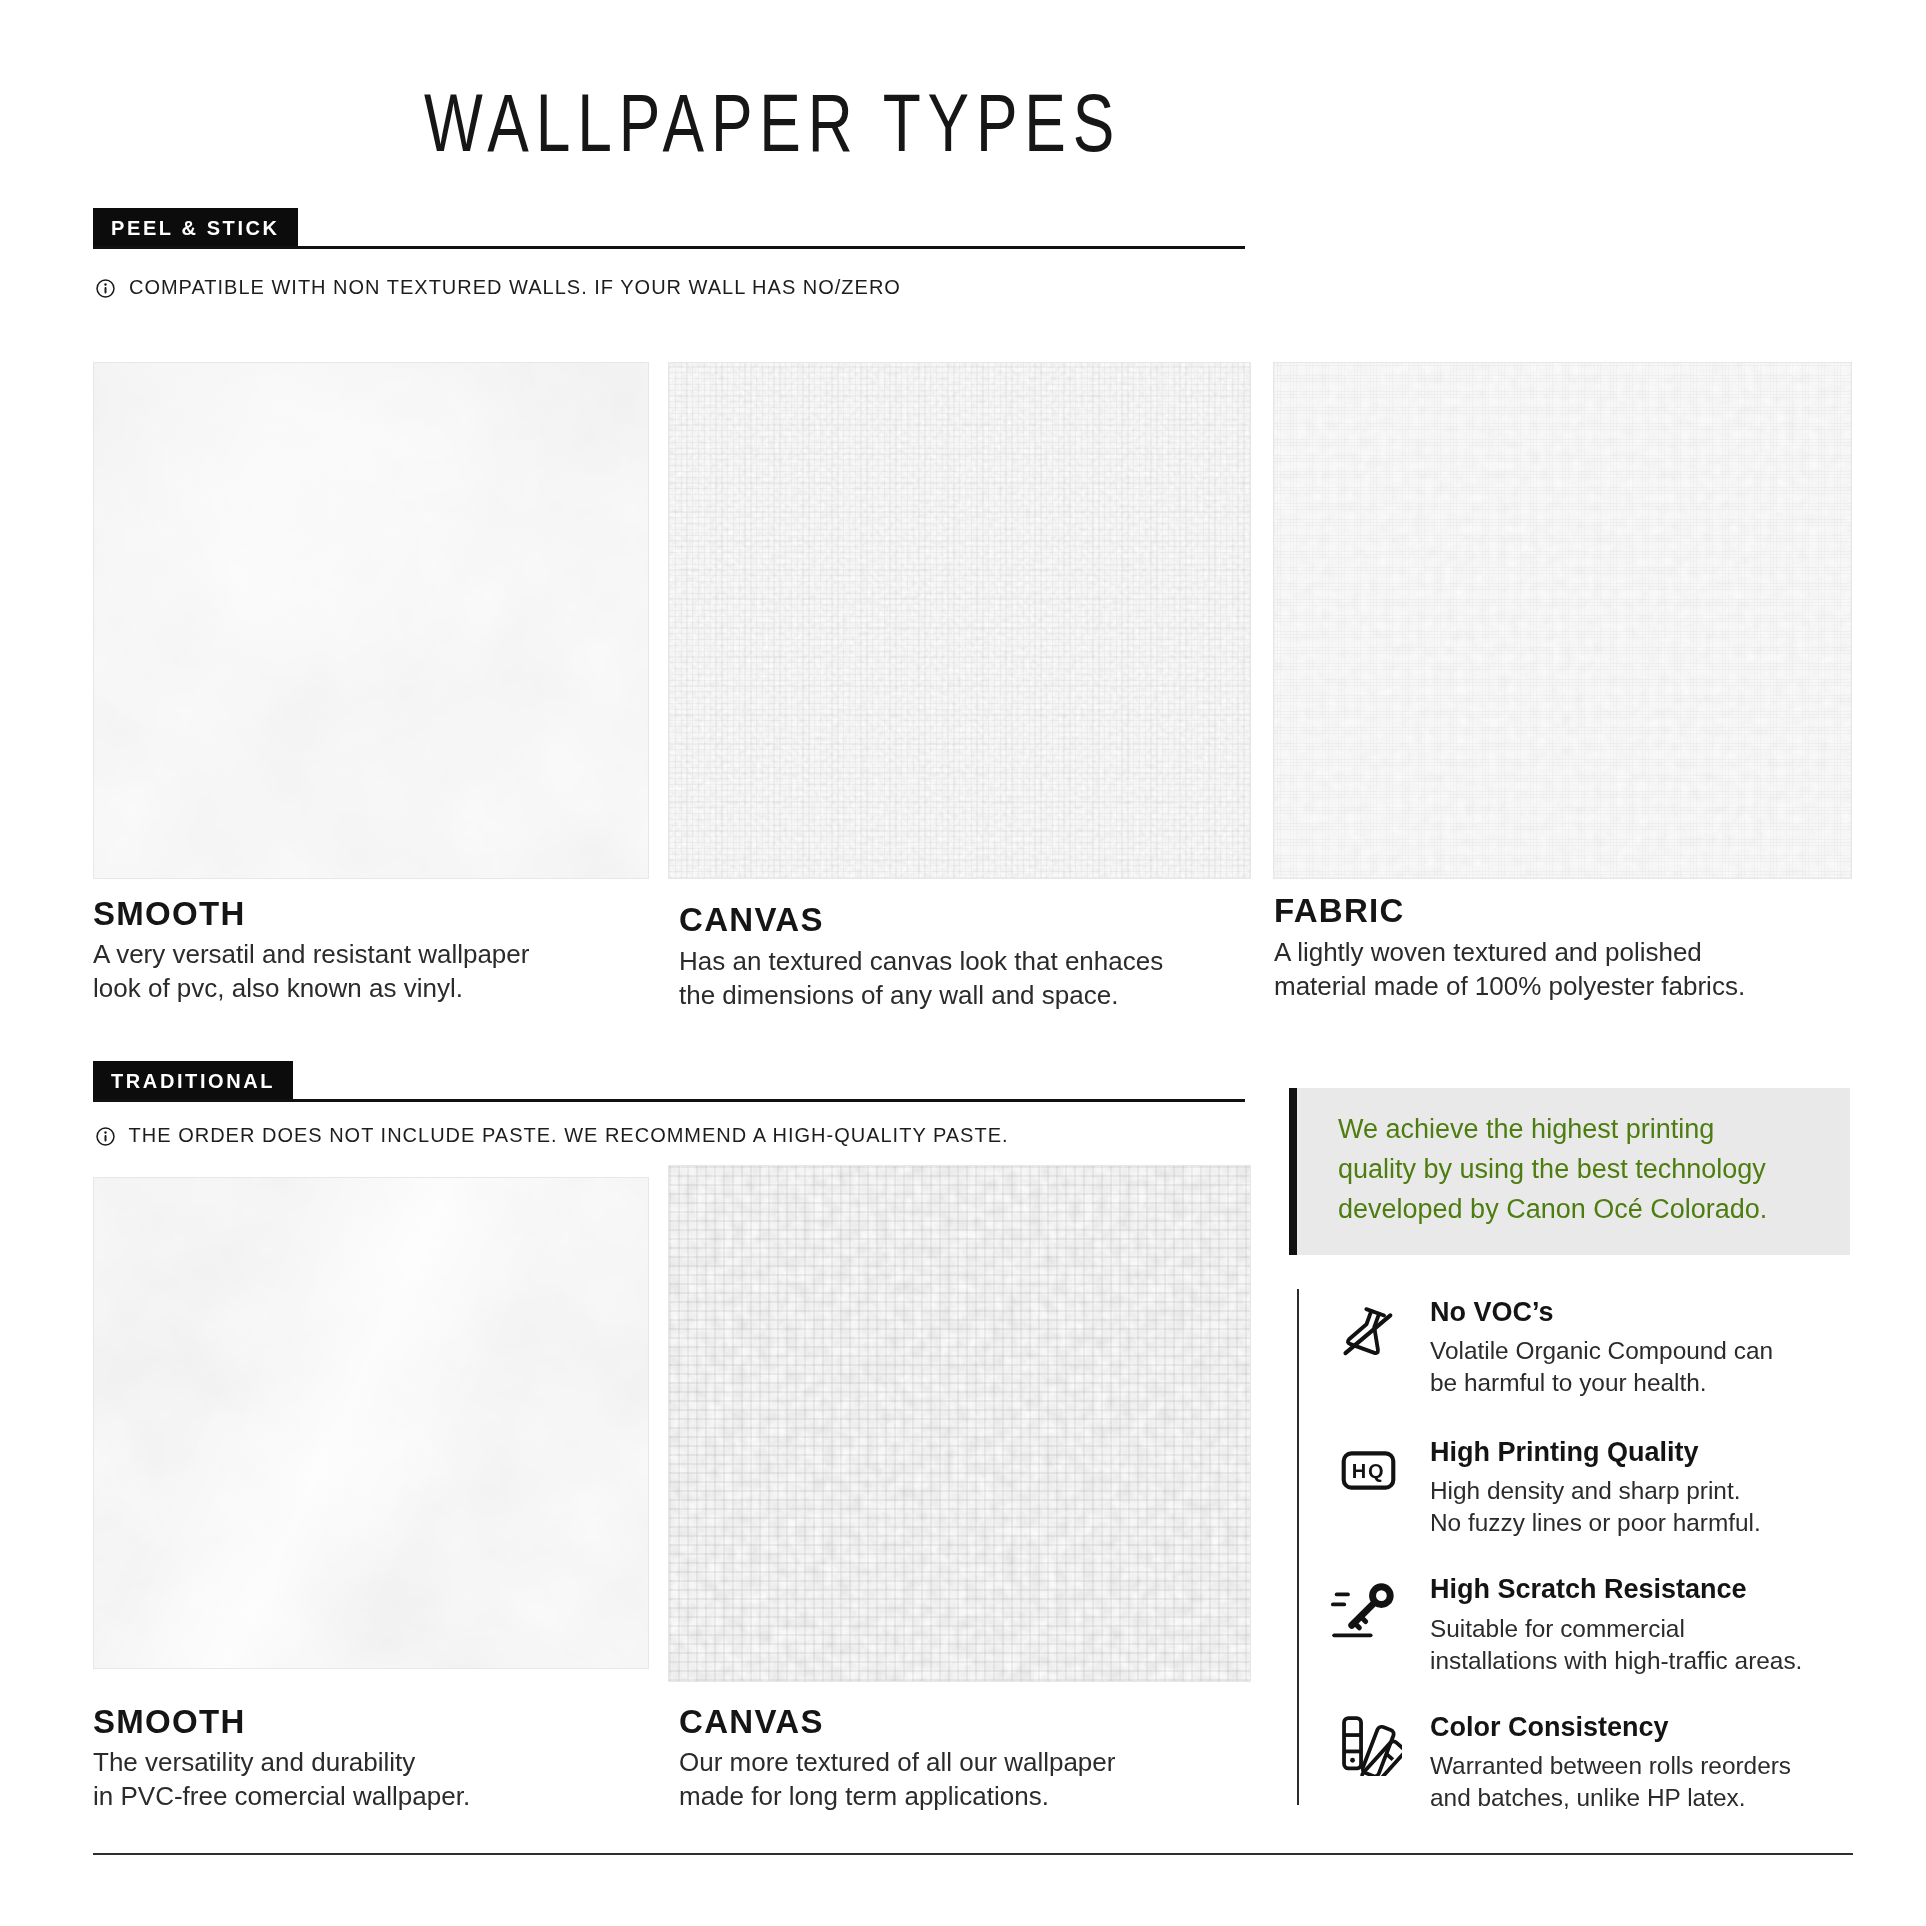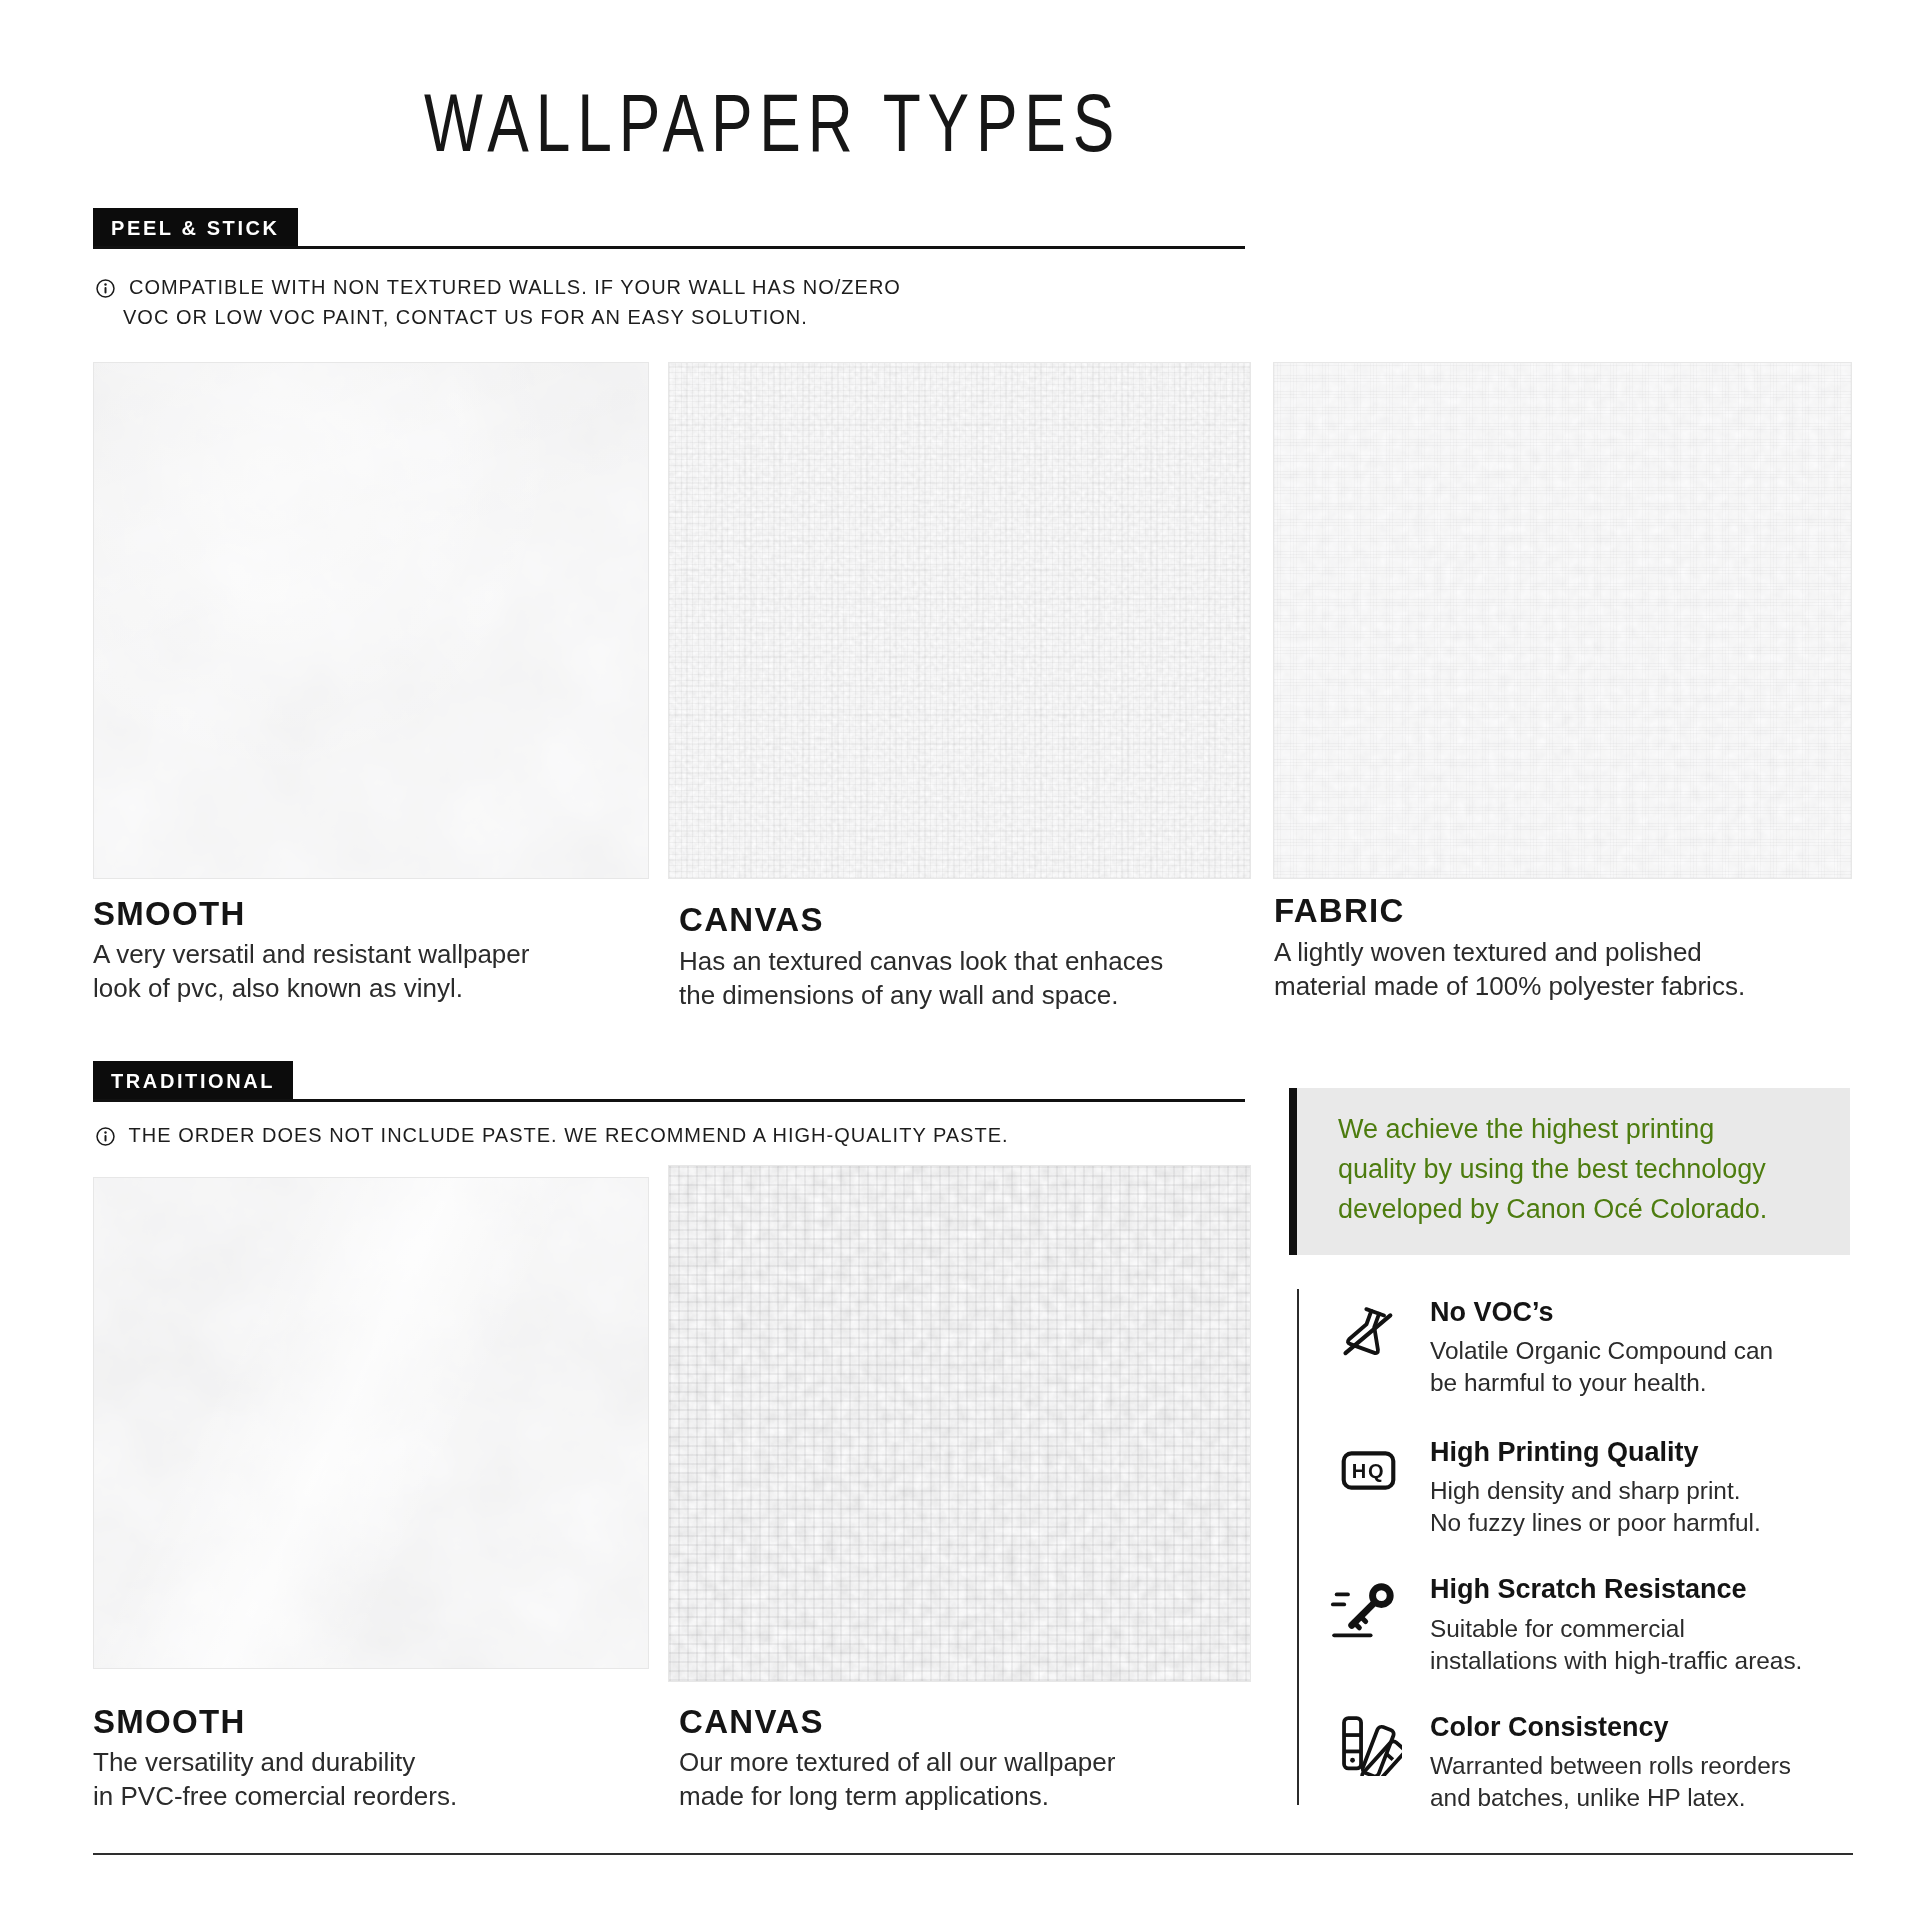--- a/index.html
+++ b/index.html
@@ -188,23 +188,20 @@
   <span class="note-line">
     <span class="info-ic">
       <svg viewBox="0 0 36 36">
           <circle cx="18" cy="18" r="14.5" fill="none" stroke="#1a1a1a" stroke-width="2.6"></circle>
           <circle cx="18" cy="11.2" r="2.1" fill="#1a1a1a"></circle>
           <rect x="16.3" y="15.5" width="3.4" height="11" rx="1.6" fill="#1a1a1a"></rect>
         </svg>
     </span>
     <span>COMPATIBLE WITH NON TEXTURED WALLS. IF YOUR WALL HAS NO/ZERO</span>
   </span>
-  <span class="note-line indent">
-    <span>VOC OR LOW VOC PAINT, CONTACT US FOR AN EASY SOLUTION.</span>
-  </span>
 </div>
 
 <div class="tex" id="tex-ps-smooth">
   <svg class="fill" aria-hidden="true" viewBox="0 0 864 804" width="555" height="516">
       <rect width="100%" height="100%" filter="url(#fSmoothA)"></rect>
     </svg>
   <div class="weave"></div>
 </div>
 <div class="tex" id="tex-ps-canvas">
   <svg class="fill" aria-hidden="true" viewBox="0 0 906 804" width="582" height="516">
@@ -260,21 +257,21 @@
 <div class="tex" id="tex-tr-canvas">
   <svg class="fill" aria-hidden="true" viewBox="0 0 906 804" width="582" height="516">
       <rect width="100%" height="100%" filter="url(#fCanvasB)"></rect>
     </svg>
   <div class="weave"></div>
 </div>
 
 <div class="abs sample-h" id="cap-tr-smooth-h">SMOOTH</div>
 <div class="abs sample-d" id="cap-tr-smooth-d">
   <span class="dl">The versatility and durability</span>
-  <span class="dl">in PVC-free comercial reorders.</span>
+  <span class="dl">in PVC-free comercial wallpaper.</span>
 </div>
 <div class="abs sample-h" id="cap-tr-canvas-h">CANVAS</div>
 <div class="abs sample-d" id="cap-tr-canvas-d">
   <span class="dl">Our more textured of all our wallpaper</span>
   <span class="dl">made for long term applications.</span>
 </div>
 
 <div class="abs" id="qbar"></div>
 <div class="abs" id="qbox">
   <span class="ql">We achieve the highest printing</span>

